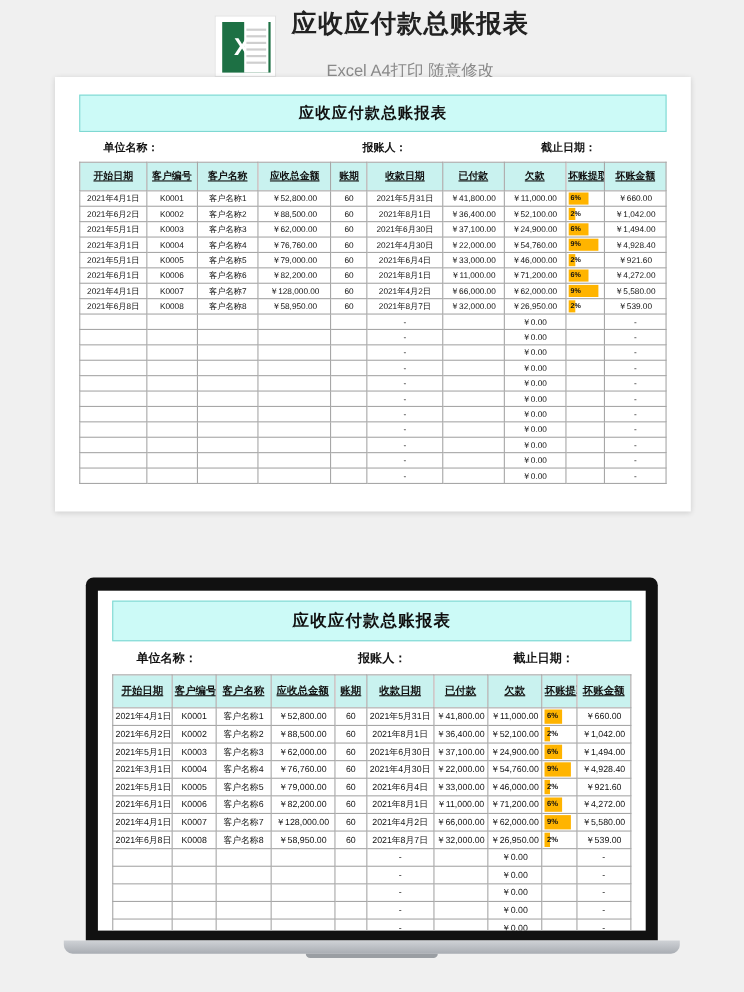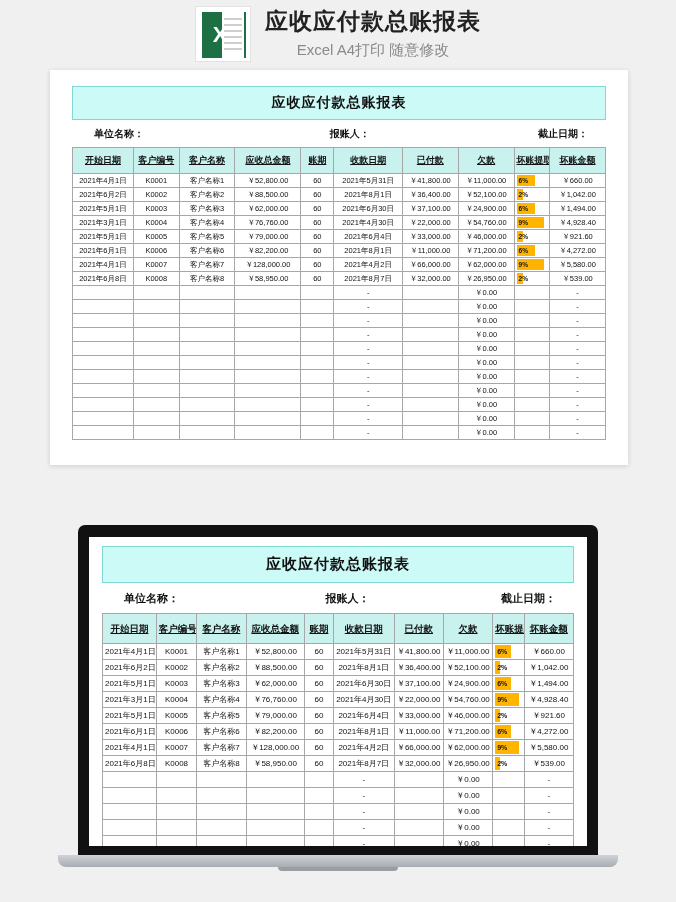--- a/index.html
+++ b/index.html
@@ -67,21 +67,21 @@
     font-size: 23px;
     font-weight: bold;
     color: #222222;
     letter-spacing: 1px;
     line-height: 30px;
   }
   .header-sub {
     font-size: 15px;
     color: #8a8a8a;
     line-height: 24px;
-    margin-top: 2px;
+    margin-top: 17px;
     text-align: center;
   }
 
   
   .paper {
     position: absolute;
     left: 50px; top: 70px;
     width: 578px; height: 395px;
     background: #ffffff;
     box-shadow: 0 1px 5px rgba(0,0,0,0.14);
@@ -134,21 +134,21 @@
   
   .meta-row {
     display: flex;
     font-weight: bold;
     color: #111;
   }
   .paper .meta-row { font-size: 10px; padding: 7px 0 6px 0; }
   .laptop .meta-row { font-size: 11px; padding: 8px 0 7px 0; }
   .meta-row .m1 { width: 34%; padding-left: 22px; }
   .meta-row .m2 { width: 36%; text-align: center; }
-  .meta-row .m3 { width: 30%; text-align: right; padding-right: 18px; }
+  .meta-row .m3 { width: 30%; text-align: center; padding-right: 18px; }
 
   
   table.grid {
     width: 100%;
     border-collapse: collapse;
     table-layout: fixed;
   }
   table.grid th, table.grid td {
     border: 1px solid #a7a7a7;
     text-align: center;

